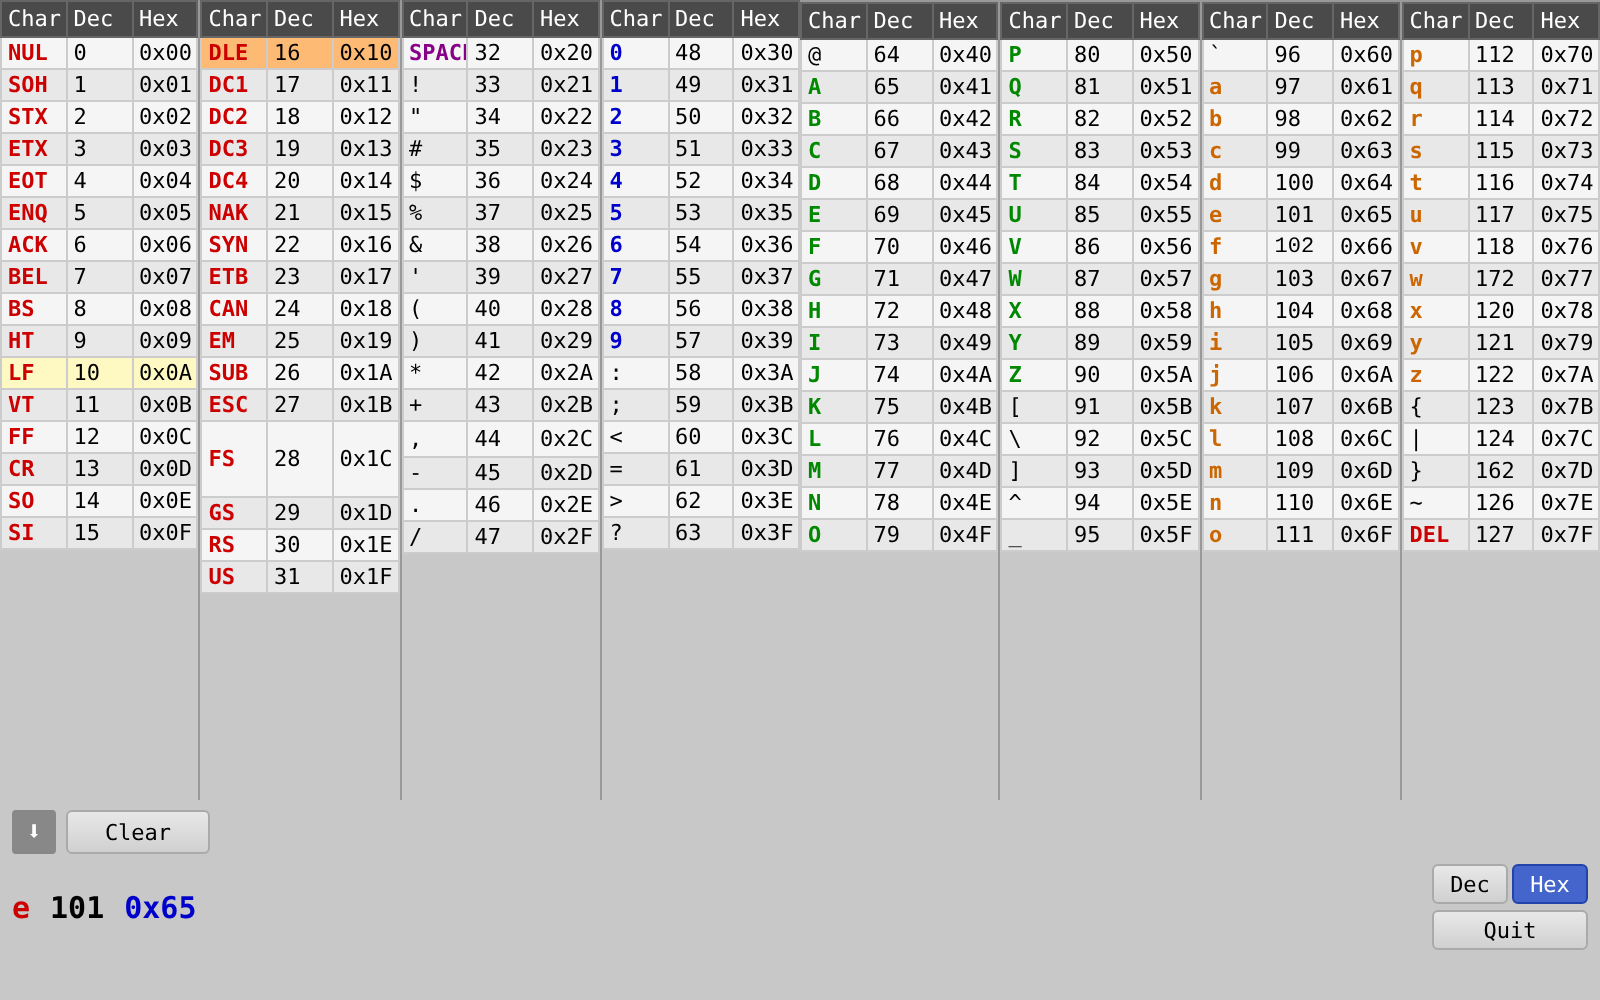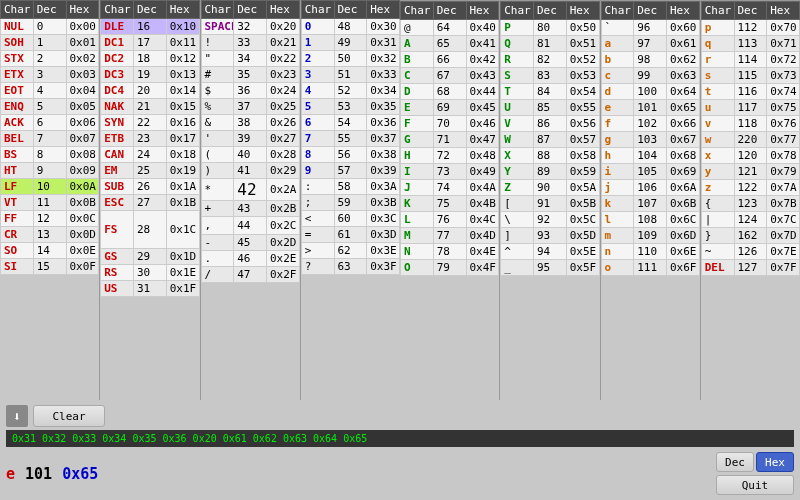--- a/index.html
+++ b/index.html
@@ -104,21 +104,21 @@
               <tr style="background: rgb(245, 245, 245); cursor: pointer;">
                 <td style="padding: 1px 3px; border: 1px solid rgb(204, 204, 204); font-size: 11px; white-space: nowrap; overflow: hidden; color: rgb(204, 0, 0); font-weight: bold;">BS</td>
                 <td style="padding: 1px 3px; border: 1px solid rgb(204, 204, 204); font-size: 11px; white-space: nowrap; overflow: hidden;">8</td>
                 <td style="padding: 1px 3px; border: 1px solid rgb(204, 204, 204); font-size: 11px; white-space: nowrap; overflow: hidden;">0x08</td>
               </tr>
               <tr style="background: rgb(232, 232, 232); cursor: pointer;">
                 <td style="padding: 1px 3px; border: 1px solid rgb(204, 204, 204); font-size: 11px; white-space: nowrap; overflow: hidden; color: rgb(204, 0, 0); font-weight: bold;">HT</td>
                 <td style="padding: 1px 3px; border: 1px solid rgb(204, 204, 204); font-size: 11px; white-space: nowrap; overflow: hidden;">9</td>
                 <td style="padding: 1px 3px; border: 1px solid rgb(204, 204, 204); font-size: 11px; white-space: nowrap; overflow: hidden;">0x09</td>
               </tr>
-              <tr style="background: #bef264; cursor: pointer; margin-top: 32px;">
+              <tr style="background: #fef9c3; cursor: pointer; margin-top: 32px;">
                 <td style="padding: 1px 3px; border: 1px solid rgb(204, 204, 204); font-size: 11px; white-space: nowrap; overflow: hidden; color: rgb(204, 0, 0); font-weight: bold;">LF</td>
                 <td style="padding: 1px 3px; border: 1px solid rgb(204, 204, 204); font-size: 11px; white-space: nowrap; overflow: hidden;">10</td>
                 <td style="padding: 1px 3px; border: 1px solid rgb(204, 204, 204); font-size: 11px; white-space: nowrap; overflow: hidden;">0x0A</td>
               </tr>
               <tr style="background: rgb(232, 232, 232); cursor: pointer;">
                 <td style="padding: 1px 3px; border: 1px solid rgb(204, 204, 204); font-size: 11px; white-space: nowrap; overflow: hidden; color: rgb(204, 0, 0); font-weight: bold;">VT</td>
                 <td style="padding: 1px 3px; border: 1px solid rgb(204, 204, 204); font-size: 11px; white-space: nowrap; overflow: hidden;">11</td>
                 <td style="padding: 1px 3px; border: 1px solid rgb(204, 204, 204); font-size: 11px; white-space: nowrap; overflow: hidden;">0x0B</td>
               </tr>
               <tr style="background: rgb(245, 245, 245); cursor: pointer;">
@@ -147,21 +147,21 @@
         <div style="flex: 1 1 0%; overflow: hidden; border-right: 1px solid rgb(153, 153, 153);">
           <table style="width: 100%; border-collapse: collapse; table-layout: fixed;">
             <thead>
               <tr style="background: rgb(74, 74, 74); color: white;">
                 <th style="padding: 2px 3px; text-align: left; border: 1px solid rgb(102, 102, 102); font-weight: normal; font-size: 11px;">Char</th>
                 <th style="padding: 2px 3px; text-align: left; border: 1px solid rgb(102, 102, 102); font-weight: normal; font-size: 11px;">Dec</th>
                 <th style="padding: 2px 3px; text-align: left; border: 1px solid rgb(102, 102, 102); font-weight: normal; font-size: 11px;">Hex</th>
               </tr>
             </thead>
             <tbody>
-              <tr style="background: #c4b5fd; cursor: pointer; margin-left: 43px;">
+              <tr style="background: #fdba74; cursor: pointer; margin-left: 43px;">
                 <td style="padding: 1px 3px; border: 1px solid rgb(204, 204, 204); font-size: 11px; white-space: nowrap; overflow: hidden; color: rgb(204, 0, 0); font-weight: bold;">DLE</td>
                 <td style="padding: 1px 3px; border: 1px solid rgb(204, 204, 204); font-size: 11px; white-space: nowrap; overflow: hidden;">16</td>
                 <td style="padding: 1px 3px; border: 1px solid rgb(204, 204, 204); font-size: 11px; white-space: nowrap; overflow: hidden;">0x10</td>
               </tr>
               <tr style="background: rgb(232, 232, 232); cursor: pointer;">
                 <td style="padding: 1px 3px; border: 1px solid rgb(204, 204, 204); font-size: 11px; white-space: nowrap; overflow: hidden; color: rgb(204, 0, 0); font-weight: bold;">DC1</td>
                 <td style="padding: 1px 3px; border: 1px solid rgb(204, 204, 204); font-size: 11px; white-space: nowrap; overflow: hidden;">17</td>
                 <td style="padding: 1px 3px; border: 1px solid rgb(204, 204, 204); font-size: 11px; white-space: nowrap; overflow: hidden;">0x11</td>
               </tr>
               <tr style="background: rgb(245, 245, 245); cursor: pointer;">
@@ -292,21 +292,21 @@
                 <td style="padding: 1px 3px; border: 1px solid rgb(204, 204, 204); font-size: 11px; white-space: nowrap; overflow: hidden;">40</td>
                 <td style="padding: 1px 3px; border: 1px solid rgb(204, 204, 204); font-size: 11px; white-space: nowrap; overflow: hidden;">0x28</td>
               </tr>
               <tr style="background: rgb(232, 232, 232); cursor: pointer;">
                 <td style="padding: 1px 3px; border: 1px solid rgb(204, 204, 204); font-size: 11px; white-space: nowrap; overflow: hidden;">)</td>
                 <td style="padding: 1px 3px; border: 1px solid rgb(204, 204, 204); font-size: 11px; white-space: nowrap; overflow: hidden;">41</td>
                 <td style="padding: 1px 3px; border: 1px solid rgb(204, 204, 204); font-size: 11px; white-space: nowrap; overflow: hidden;">0x29</td>
               </tr>
               <tr style="background: rgb(245, 245, 245); cursor: pointer;">
                 <td style="padding: 1px 3px; border: 1px solid rgb(204, 204, 204); font-size: 11px; white-space: nowrap; overflow: hidden;">*</td>
-                <td style="padding: 1px 3px; border: 1px solid rgb(204, 204, 204); font-size: 16px; white-space: nowrap; overflow: hidden; margin-top: 44px;">42</td>
+                <td style="padding: 1px 3px; border: 1px solid rgb(204, 204, 204); font-size: 11px; white-space: nowrap; overflow: hidden; margin-top: 44px;">42</td>
                 <td style="padding: 1px 3px; border: 1px solid rgb(204, 204, 204); font-size: 11px; white-space: nowrap; overflow: hidden;">0x2A</td>
               </tr>
               <tr style="background: rgb(232, 232, 232); cursor: pointer;">
                 <td style="padding: 1px 3px; border: 1px solid rgb(204, 204, 204); font-size: 11px; white-space: nowrap; overflow: hidden;">+</td>
                 <td style="padding: 1px 3px; border: 1px solid rgb(204, 204, 204); font-size: 11px; white-space: nowrap; overflow: hidden;">43</td>
                 <td style="padding: 1px 3px; border: 1px solid rgb(204, 204, 204); font-size: 11px; white-space: nowrap; overflow: hidden;">0x2B</td>
               </tr>
               <tr style="background: rgb(245, 245, 245); cursor: pointer;">
                 <td style="padding: 1px 3px; border: 1px solid rgb(204, 204, 204); font-size: 11px; white-space: nowrap; overflow: hidden;">,</td>
                 <td style="padding: 2px 3px; border: 1px solid rgb(204, 204, 204); font-size: 11px; white-space: nowrap; overflow: hidden;">44</td>
@@ -646,21 +646,21 @@
                 <td style="padding: 1px 3px; border: 1px solid rgb(204, 204, 204); font-size: 11px; white-space: nowrap; overflow: hidden;">100</td>
                 <td style="padding: 1px 3px; border: 1px solid rgb(204, 204, 204); font-size: 11px; white-space: nowrap; overflow: hidden;">0x64</td>
               </tr>
               <tr style="background: rgb(232, 232, 232); cursor: pointer;">
                 <td style="padding: 1px 3px; border: 1px solid rgb(204, 204, 204); font-size: 11px; white-space: nowrap; overflow: hidden; color: rgb(204, 102, 0); font-weight: bold;">e</td>
                 <td style="padding: 1px 3px; border: 1px solid rgb(204, 204, 204); font-size: 11px; white-space: nowrap; overflow: hidden;">101</td>
                 <td style="padding: 1px 3px; border: 1px solid rgb(204, 204, 204); font-size: 11px; white-space: nowrap; overflow: hidden;">0x65</td>
               </tr>
               <tr style="background: rgb(245, 245, 245); cursor: pointer;">
                 <td style="padding: 1px 3px; border: 1px solid rgb(204, 204, 204); font-size: 11px; white-space: nowrap; overflow: hidden; color: rgb(204, 102, 0); font-weight: bold;">f</td>
-                <td style="padding: 1px 3px; border: 1px solid rgb(204, 204, 204); font-size: 11px; white-space: nowrap; overflow: hidden;">102</td>
+                <td style="padding: 1px 3px; border: 1px solid rgb(204, 204, 204); font-size: 11px; white-space: nowrap; overflow: hidden; font-family: Liberation Mono, monospace;">102</td>
                 <td style="padding: 1px 3px; border: 1px solid rgb(204, 204, 204); font-size: 11px; white-space: nowrap; overflow: hidden;">0x66</td>
               </tr>
               <tr style="background: rgb(232, 232, 232); cursor: pointer;">
                 <td style="padding: 1px 3px; border: 1px solid rgb(204, 204, 204); font-size: 11px; white-space: nowrap; overflow: hidden; color: rgb(204, 102, 0); font-weight: bold;">g</td>
                 <td style="padding: 1px 3px; border: 1px solid rgb(204, 204, 204); font-size: 11px; white-space: nowrap; overflow: hidden;">103</td>
                 <td style="padding: 1px 3px; border: 1px solid rgb(204, 204, 204); font-size: 11px; white-space: nowrap; overflow: hidden;">0x67</td>
               </tr>
               <tr style="background: rgb(245, 245, 245); cursor: pointer;">
                 <td style="padding: 1px 3px; border: 1px solid rgb(204, 204, 204); font-size: 11px; white-space: nowrap; overflow: hidden; color: rgb(204, 102, 0); font-weight: bold;">h</td>
                 <td style="padding: 1px 3px; border: 1px solid rgb(204, 204, 204); font-size: 11px; white-space: nowrap; overflow: hidden;">104</td>
@@ -744,21 +744,21 @@
                 <td style="padding: 1px 3px; border: 1px solid rgb(204, 204, 204); font-size: 11px; white-space: nowrap; overflow: hidden;">117</td>
                 <td style="padding: 1px 3px; border: 1px solid rgb(204, 204, 204); font-size: 11px; white-space: nowrap; overflow: hidden;">0x75</td>
               </tr>
               <tr style="background: rgb(245, 245, 245); cursor: pointer;">
                 <td style="padding: 1px 3px; border: 1px solid rgb(204, 204, 204); font-size: 11px; white-space: nowrap; overflow: hidden; color: rgb(204, 102, 0); font-weight: bold;">v</td>
                 <td style="padding: 1px 3px; border: 1px solid rgb(204, 204, 204); font-size: 11px; white-space: nowrap; overflow: hidden;">118</td>
                 <td style="padding: 1px 3px; border: 1px solid rgb(204, 204, 204); font-size: 11px; white-space: nowrap; overflow: hidden;">0x76</td>
               </tr>
               <tr style="background: rgb(232, 232, 232); cursor: pointer;">
                 <td style="padding: 1px 3px; border: 1px solid rgb(204, 204, 204); font-size: 11px; white-space: nowrap; overflow: hidden; color: rgb(204, 102, 0); font-weight: bold;">w</td>
-                <td style="padding: 1px 3px; border: 1px solid rgb(204, 204, 204); font-size: 11px; white-space: nowrap; overflow: hidden;">220</td>
+                <td style="padding: 1px 3px; border: 1px solid rgb(204, 204, 204); font-size: 11px; white-space: nowrap; overflow: hidden;">172</td>
                 <td style="padding: 1px 3px; border: 1px solid rgb(204, 204, 204); font-size: 11px; white-space: nowrap; overflow: hidden;">0x77</td>
               </tr>
               <tr style="background: rgb(245, 245, 245); cursor: pointer;">
                 <td style="padding: 1px 3px; border: 1px solid rgb(204, 204, 204); font-size: 11px; white-space: nowrap; overflow: hidden; color: rgb(204, 102, 0); font-weight: bold;">x</td>
                 <td style="padding: 1px 3px; border: 1px solid rgb(204, 204, 204); font-size: 11px; white-space: nowrap; overflow: hidden;">120</td>
                 <td style="padding: 1px 3px; border: 1px solid rgb(204, 204, 204); font-size: 11px; white-space: nowrap; overflow: hidden;">0x78</td>
               </tr>
               <tr style="background: rgb(232, 232, 232); cursor: pointer;">
                 <td style="padding: 1px 3px; border: 1px solid rgb(204, 204, 204); font-size: 11px; white-space: nowrap; overflow: hidden; color: rgb(204, 102, 0); font-weight: bold;">y</td>
                 <td style="padding: 1px 3px; border: 1px solid rgb(204, 204, 204); font-size: 11px; white-space: nowrap; overflow: hidden;">121</td>
@@ -798,21 +798,20 @@
           </table>
         </div>
       </div>
     </div>
 
   <div style="background:#c8c8c8;padding:5px 6px 5px 6px;height:100px;flex-shrink:0;">
     <div style="display:flex;align-items:center;gap:5px;margin-bottom:3px;">
       <div style="width:22px;height:22px;background:#888;color:white;display:flex;align-items:center;justify-content:center;font-size:13px;border-radius:2px;cursor:pointer;">⬇</div>
       <button style="width:72px;height:22px;background:linear-gradient(to bottom,#e8e8e8,#d0d0d0);border:1px solid #aaa;border-radius:3px;cursor:pointer;font-family:monospace;font-size:11px;">Clear</button>
     </div>
-    <div style="background:#333;color:#00ee00;font-family:monospace;font-size:10px;padding:2px 6px;margin:2px 0;height:17px;display:flex;align-items:center;">0x31 0x32 0x33 0x34 0x35 0x36 0x20 0x61 0x62 0x63 0x64 0x65</div>
     <div style="display:flex;align-items:center;justify-content:space-between;margin-top:5px;">
       <div style="display:flex;align-items:center;gap:10px;">
         <span style="color:#cc0000;font-size:15px;font-weight:bold;font-family:monospace;">e</span>
         <span style="font-size:15px;font-weight:bold;font-family:monospace;">101</span>
         <span style="color:#0000cc;font-size:15px;font-weight:bold;font-family:monospace;">0x65</span>
       </div>
       <div style="display:flex;flex-direction:column;gap:3px;align-items:flex-end;">
         <div style="display:flex;gap:2px;">
           <button style="width:38px;height:20px;background:linear-gradient(to bottom,#e8e8e8,#d0d0d0);border:1px solid #aaa;border-radius:3px;cursor:pointer;font-family:monospace;font-size:11px;">Dec</button>
           <button style="width:38px;height:20px;background:#4466cc;color:white;border:1px solid #2244aa;border-radius:3px;cursor:pointer;font-family:monospace;font-size:11px;">Hex</button>

